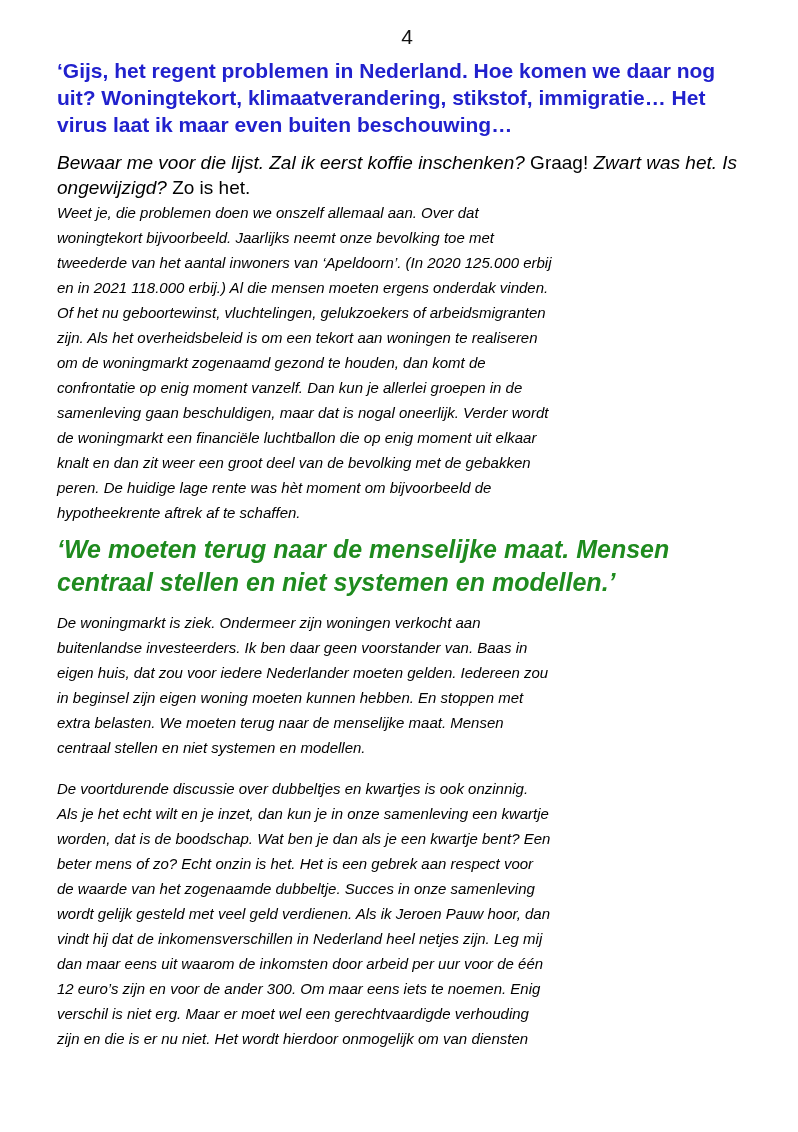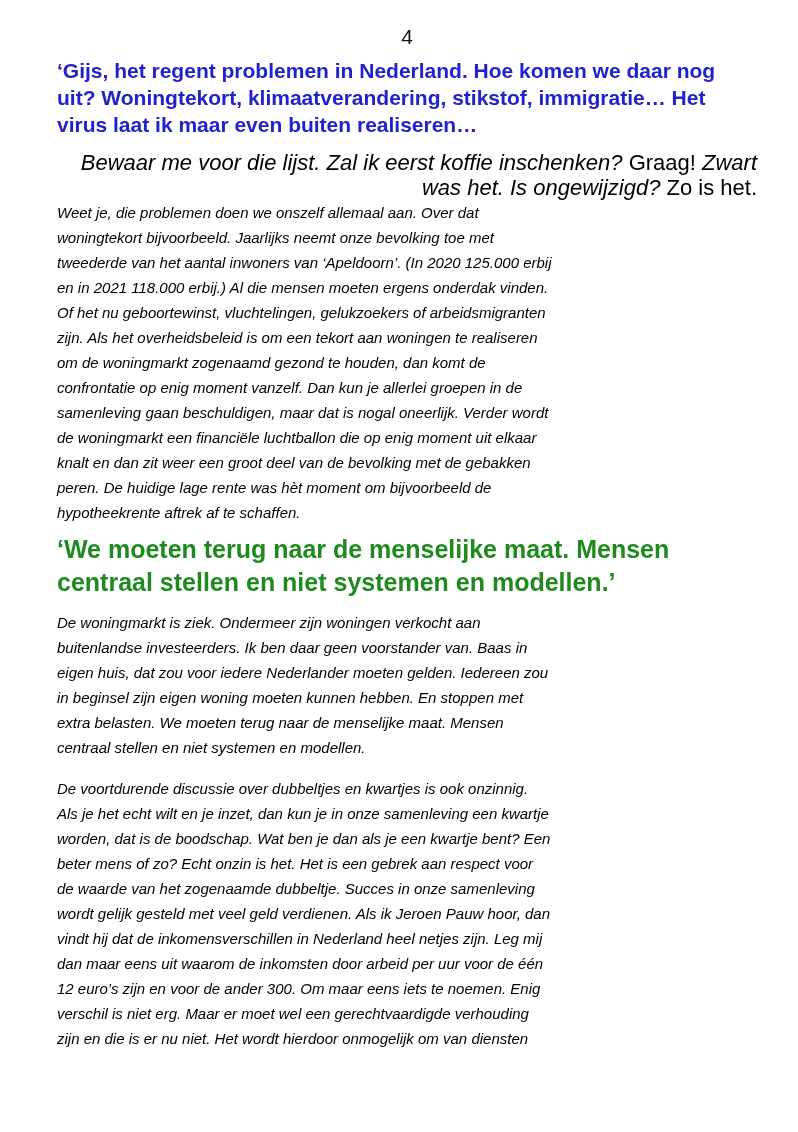--- a/index.html
+++ b/index.html
@@ -30,52 +30,52 @@
   .question {
     margin-top: 8px;
     font-size: 21px;
     font-weight: bold;
     line-height: 27px;
     white-space: pre;
   }
   .dialogue {
     margin-top: 12px;
     width: 700px;
-    font-size: 22px;
+    font-size: 19px;
     line-height: 25px;
-    text-align: right;
   }
   .seg-italic { font-style: italic; }
   .seg-roman  { font-style: normal; }
   .answer {
     font-size: 15px;
     font-style: italic;
     line-height: 25px;
     white-space: pre;
   }
   .pull-quote {
     margin-top: 8px;
     font-size: 25px;
     font-weight: bold;
+    font-style: italic;
     line-height: 33px;
     white-space: pre;
   }
   .gap-9  { margin-top: 11px; }
   .gap-12 { margin-top: 16px; }
 </style>
 </head>
 <body>
 
 <div class="page">
 
   <div class="page-number">4</div>
 
   <div class="question" style="color: rgb(33, 33, 205);">‘Gijs, het regent problemen in Nederland. Hoe komen we daar nog
 uit? Woningtekort, klimaatverandering, stikstof, immigratie… Het
-virus laat ik maar even buiten realiseren…</div>
+virus laat ik maar even buiten beschouwing…</div>
 
   <div class="dialogue">
     <span class="seg-italic">Bewaar me voor die lijst. Zal ik eerst koffie inschenken? </span><span class="seg-roman">Graag! </span><span class="seg-italic">Zwart was het. Is ongewijzigd? </span><span class="seg-roman">Zo is het.</span>
   </div>
 
   <div class="answer">Weet je, die problemen doen we onszelf allemaal aan. Over dat
 woningtekort bijvoorbeeld. Jaarlijks neemt onze bevolking toe met
 tweederde van het aantal inwoners van ‘Apeldoorn’. (In 2020 125.000 erbij
 en in 2021 118.000 erbij.) Al die mensen moeten ergens onderdak vinden.
 Of het nu geboortewinst, vluchtelingen, gelukzoekers of arbeidsmigranten

